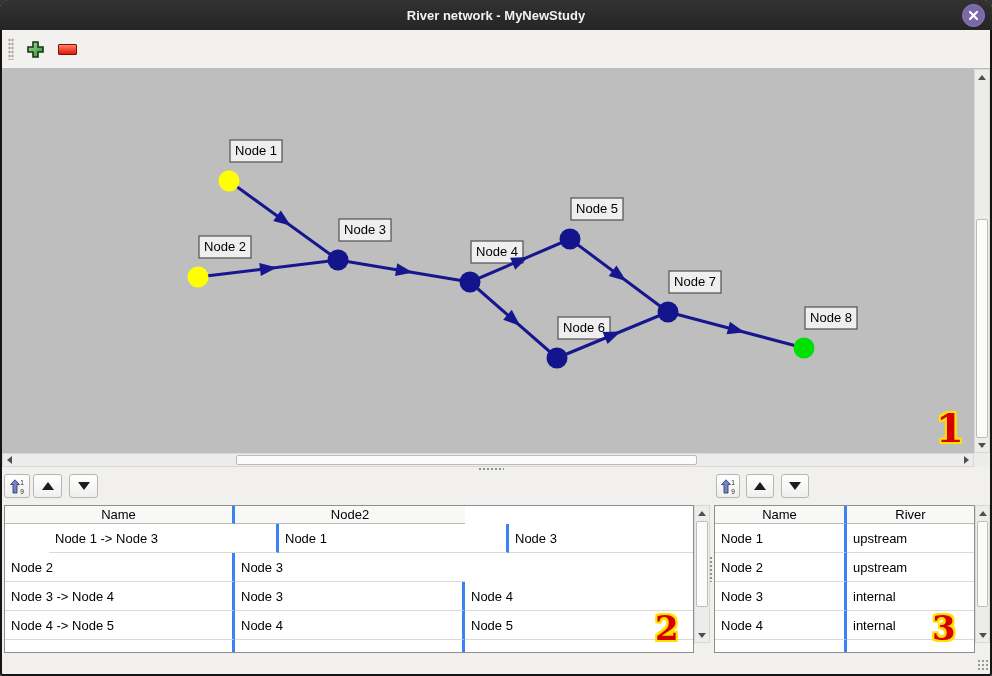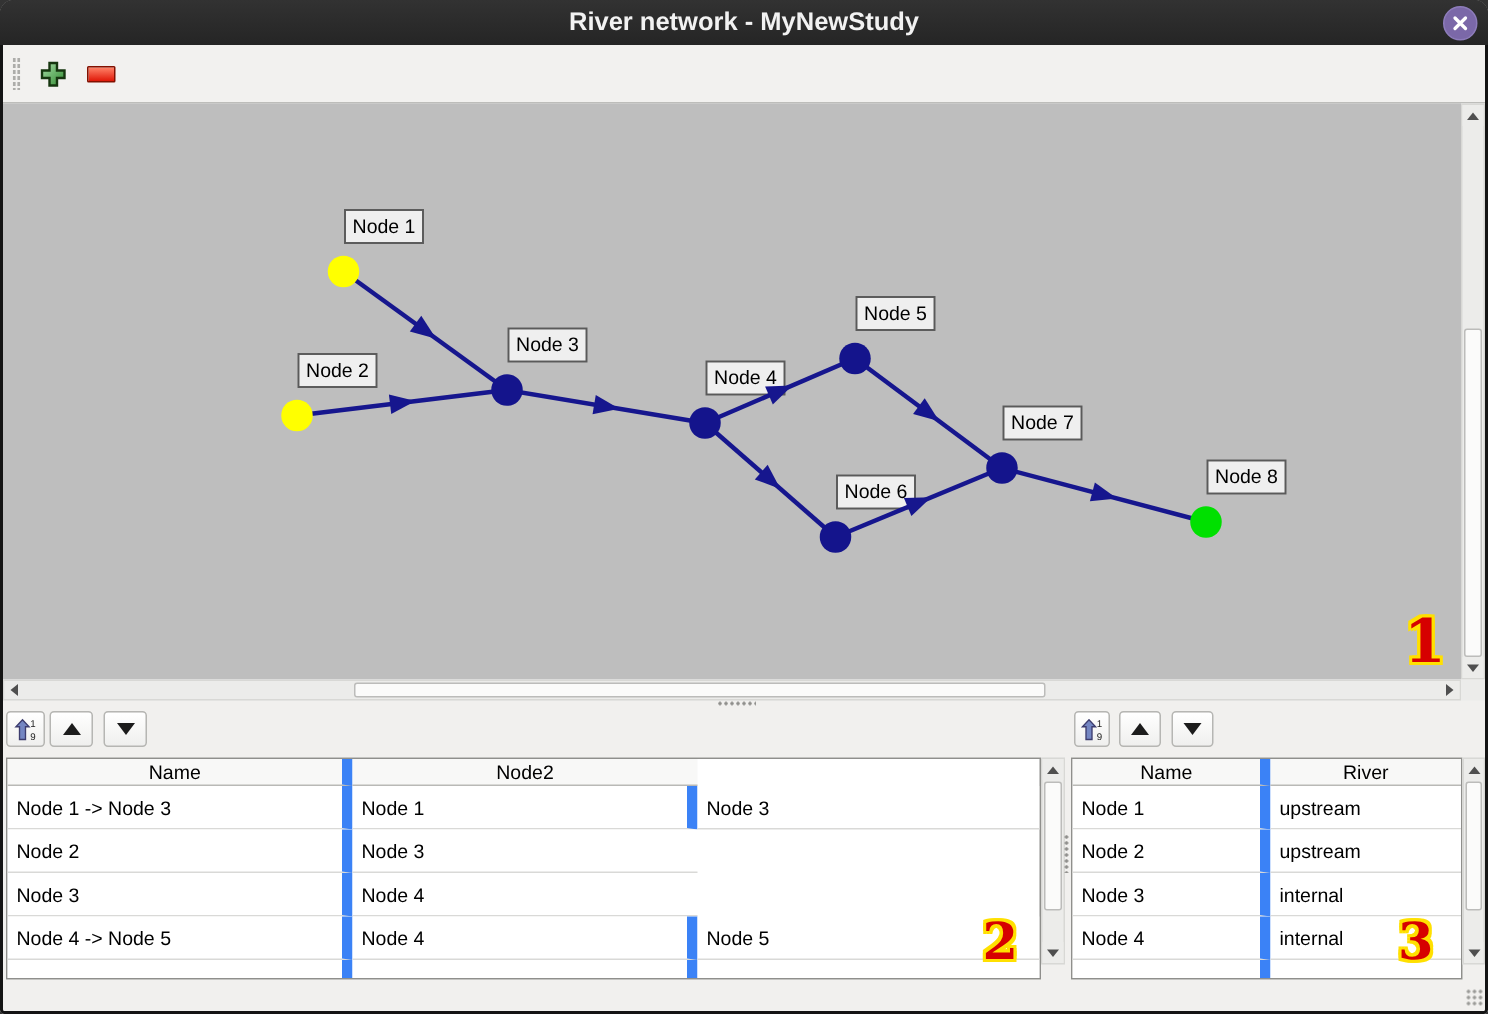--- a/index.html
+++ b/index.html
@@ -2,21 +2,21 @@
 <html><head>
 <meta charset="utf-8">
 <style>
   html,body{margin:0;padding:0;background:#333;font-family:"Liberation Sans",sans-serif;}
   .window{position:relative;width:992px;height:676px;background:#f1f0ee;overflow:hidden;
           border-radius:9px 9px 3px 3px;box-shadow:inset 0 0 0 2px #141414;}
   
   .titlebar{position:absolute;left:0;top:0;width:992px;height:30px;
             background:linear-gradient(#323232,#252525);border-radius:8px 8px 0 0;
             display:flex;align-items:center;justify-content:center;}
-  .title{color:#f2f2f2;font-size:17px;font-weight:bold;}
+  .title{color:#f2f2f2;font-size:13px;font-weight:bold;}
   .closebtn{position:absolute;right:7px;top:4px;width:21px;height:21px;border-radius:50%;
             background:#7b68a8;border:1px solid #8d7cba;display:flex;align-items:center;justify-content:center;}
   
   .toolbar{position:absolute;left:2px;top:30px;width:988px;height:38px;background:#f2f1ef;
            border-bottom:1px solid #bdbdba;display:flex;align-items:center;}
   .dragdots{width:6px;height:22px;margin-left:6px;margin-right:8px;
             background-image:radial-gradient(#adadaa 1px,transparent 1.2px);background-size:3px 4px;}
   .flatbtn{width:26px;height:26px;border:none;background:transparent;display:flex;align-items:center;justify-content:center;padding:0;}
   .minusicon{display:block;width:17px;height:9px;border:1px solid #821000;border-radius:1px;
              background:linear-gradient(#ff8268,#e01808);}
@@ -41,21 +41,21 @@
                background-image:radial-gradient(#9a9a97 1px,transparent 1.2px);background-size:4px 4px;}
   
   .pbtn{position:absolute;height:24px;background:linear-gradient(#ffffff,#efefee);
         border:1px solid #b6b6b3;border-radius:3px;display:flex;align-items:center;justify-content:center;
         box-sizing:border-box;padding:0;}
   .tri-b.up{border-left:6px solid transparent;border-right:6px solid transparent;border-bottom:8px solid #1c1c1c;}
   .tri-b.down{border-left:6px solid transparent;border-right:6px solid transparent;border-top:8px solid #1c1c1c;}
   
   .gtable{position:absolute;background:#fff;border:1px solid #8f8f8c;box-sizing:border-box;overflow:hidden;font-size:13px;}
   .trow{display:grid;}
-  .tcell{border-right:7px solid #3b82f6;border-bottom:1px solid #d9d9d7;display:flex;align-items:center;
+  .tcell{border-right:3px solid #3b82f6;border-bottom:1px solid #d9d9d7;display:flex;align-items:center;
          padding:0 6px;box-sizing:border-box;white-space:nowrap;overflow:hidden;color:#000;}
   .thead .tcell{justify-content:center;background:#f8f8f7;border-bottom:1px solid #b9b9b6;height:18px;}
   .tbody .tcell{height:29px;background:#fff;}
   .tcell:last-child{border-right:none;}
   
   .annot{position:absolute;font-family:"DejaVu Serif","Liberation Serif",serif;font-weight:bold;color:#d60000;
          text-shadow:-2px -2px 0 #ffe000,2px -2px 0 #ffe000,-2px 2px 0 #ffe000,2px 2px 0 #ffe000,
                      0 -2px 0 #ffe000,0 2px 0 #ffe000,-2px 0 0 #ffe000,2px 0 0 #ffe000;}
 </style>
 </head>
@@ -204,30 +204,31 @@
     </button>
 
   <div class="gtable" style="left:4px;top:505px;width:690px;height:148px;">
     <div class="thead">
         <div class="trow thead" style="grid-template-columns: 230px 230px 228px;">
           <div class="tcell">Name</div>
           <div class="tcell">Node2</div>
         </div>
       </div>
     <div class="tbody">
-        <div class="trow" style="grid-template-columns: 230px 230px 228px;">
+        <div class="trow" style="grid-template-columns: 230px 230px 228px; padding-left: 44px;">
           <div class="tcell">Node 1 -&gt; Node 3</div>
           <div class="tcell">Node 1</div>
           <div class="tcell">Node 3</div>
         </div>
         <div class="trow" style="grid-template-columns: 230px 230px 228px;">
           <div class="tcell">Node 2</div>
           <div class="tcell">Node 3</div>
         </div>
         <div class="trow" style="grid-template-columns: 230px 230px 228px;">
+          <div class="tcell">Node 3 -&gt; Node 4</div>
           <div class="tcell">Node 3</div>
           <div class="tcell">Node 4</div>
         </div>
         <div class="trow" style="grid-template-columns: 230px 230px 228px;">
           <div class="tcell">Node 4 -&gt; Node 5</div>
           <div class="tcell">Node 4</div>
           <div class="tcell">Node 5</div>
         </div>
         <div class="trow" style="grid-template-columns: 230px 230px 228px;">
           <div class="tcell"></div>

